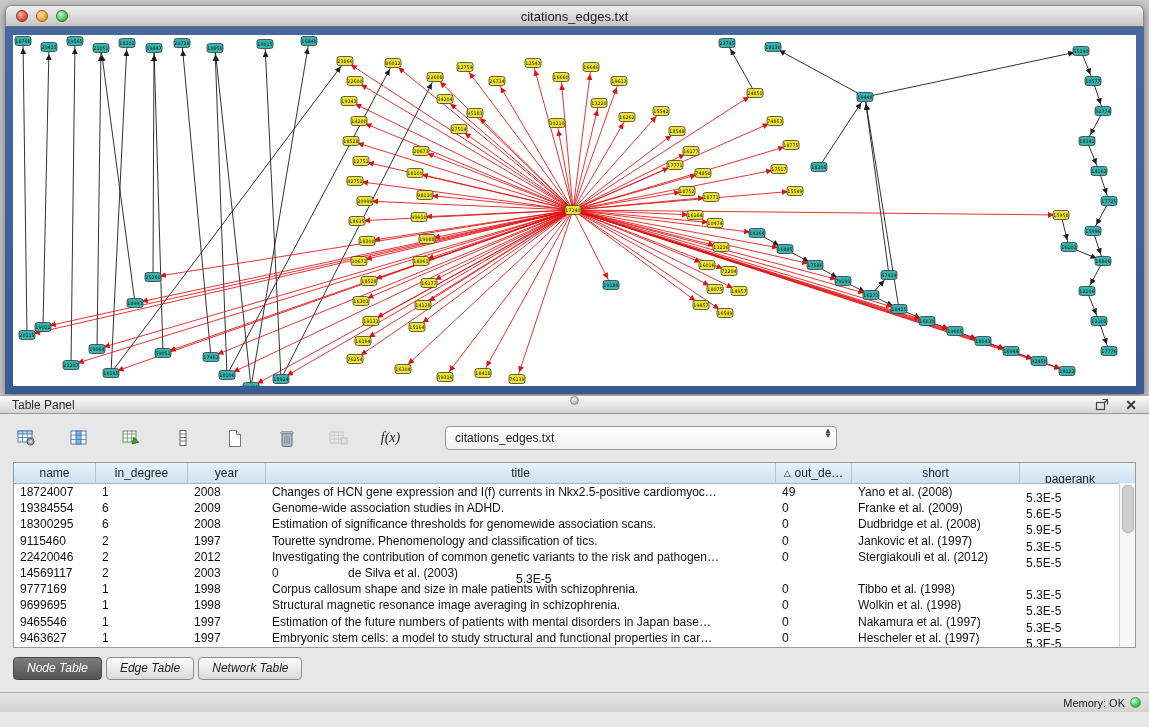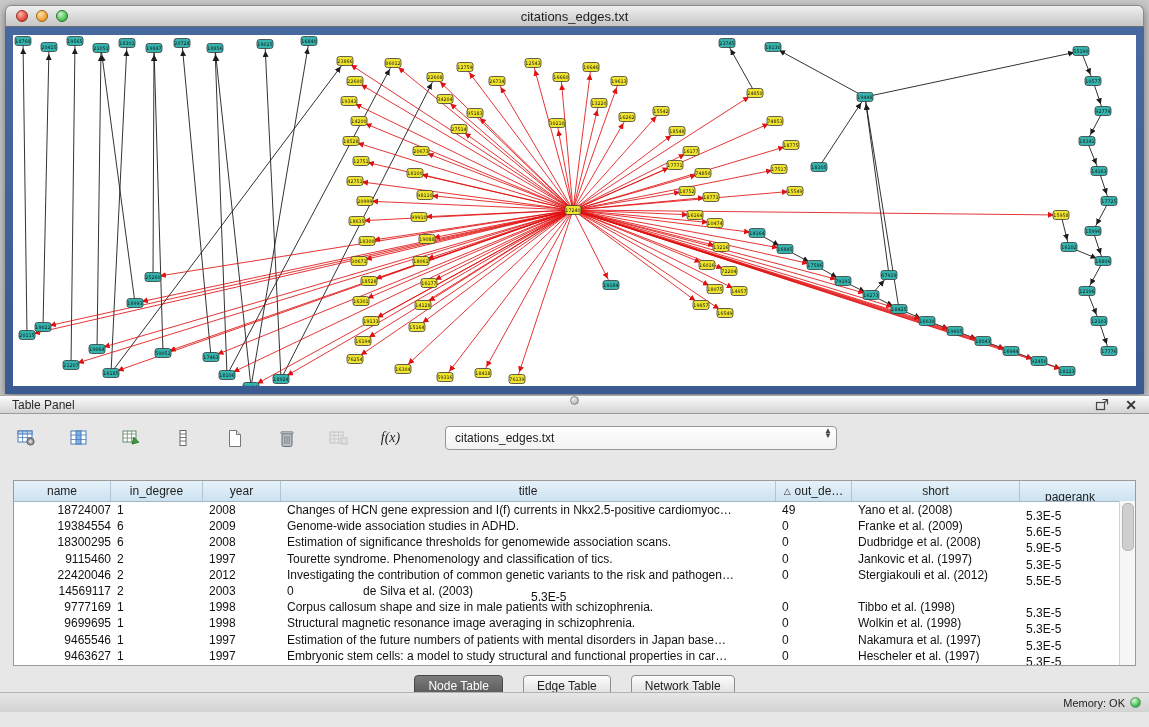--- a/index.html
+++ b/index.html
@@ -33,47 +33,47 @@
   
   .table-panel{position:absolute;left:0;top:395px;width:1149px;height:332px;background:#e7e7e7;box-sizing:border-box;border-top:1px solid #a8a8a8;}
   .panel-header{height:18px;background:linear-gradient(#fbfbfb,#d3d3d3);border-bottom:1px solid #9b9b9b;
     display:flex;align-items:center;padding:0 12px;box-sizing:border-box;}
   .panel-title{font-size:12px;color:#2a2a2a;}
   .panel-header-icons{margin-left:auto;display:flex;align-items:center;gap:16px;}
   .float-ic svg{display:block;}
   .close-ic{font-size:14px;font-weight:bold;color:#333;line-height:1;cursor:default;}
   .panel-body{padding:10px 13px 0;box-sizing:border-box;}
   
-  .toolbar{display:flex;align-items:center;gap:25px;margin-bottom:28px;height:28px;}
+  .toolbar{display:flex;align-items:center;gap:25px;margin-bottom:10px;height:28px;}
   .tool-icon{width:27px;height:26px;display:flex;align-items:center;justify-content:center;border-radius:3px;}
   .fx-label{font-family:"Liberation Serif",serif;font-style:italic;font-size:14px;color:#222;}
   .combo{margin-left:16px;width:392px;height:24px;background:linear-gradient(#ffffff,#f2f2f2);
     border:1px solid #969696;border-radius:4px;display:flex;align-items:center;font-size:12px;color:#1c1c1c;
     padding-left:9px;box-sizing:border-box;position:relative;box-shadow:inset 0 1px 0 #fff;}
   .combo-arrows{position:absolute;right:4px;top:2px;display:flex;flex-direction:column;align-items:center;line-height:0.62;
     font-size:8px;color:#444;}
   
   .table-wrap{border:1px solid #9a9a9a;background:#fff;height:186px;position:relative;display:flex;flex-direction:column;box-sizing:border-box;}
   .thead{display:flex;height:20px;background:linear-gradient(#e6f2fa,#cde2f1);border-bottom:1px solid #9fb7c8;font-size:12px;flex:none;padding-right:15px;}
   .th{display:flex;align-items:center;justify-content:center;border-right:1px solid #b0c6d6;color:#1e1e1e;box-sizing:border-box;gap:4px;overflow:hidden;white-space:nowrap;}
   .sort-glyph{font-size:9px;color:#333;}
   .tbody{flex:1;overflow:hidden;font-size:12px;color:#111;padding-right:15px;}
   .tr{display:flex;height:16.2px;align-items:center;}
   .td{padding-left:6px;white-space:nowrap;overflow:hidden;box-sizing:border-box;}
-  .c0{width:97px;flex:none;text-align:right;}
+  .c0{width:82px;flex:none;}
   .c1{width:92px;flex:none;}
   .c2{width:78px;flex:none;}
   .c3{flex:1;min-width:0;}
   .c4{width:76px;flex:none;}
   .c5{width:168px;flex:none;align-items:center;}
   .c6{width:100px;flex:none;border-right:none;margin-top:12px;}
   .vscroll{position:absolute;top:20px;right:0;bottom:0;width:15px;background:#f7f7f7;border-left:1px solid #d2d2d2;}
   .vthumb{position:absolute;top:2px;left:2px;width:10px;height:46px;border-radius:5px;background:#cfcfcf;border:1px solid #b5b5b5;}
   
-  .tabs{display:flex;justify-content:center;gap:20px;padding:9px 0;}
+  .tabs{display:flex;gap:4px;padding:9px 0;font-style:italic;}
   .tab{height:21px;line-height:21px;padding:0 13px;font-size:12px;color:#1e1e1e;
     background:linear-gradient(#fdfdfd,#d9d9d9);border:1px solid #8d8d8d;border-radius:4px;}
   .tab.active{background:linear-gradient(#7d7d7d,#535353);color:#fff;border-color:#474747;}
   
   .status-bar{position:absolute;left:0;bottom:15px;width:100%;height:20px;background:linear-gradient(#e6e6e6,#d2d2d2);
     border-top:1px solid #b2b2b2;display:flex;align-items:center;justify-content:flex-end;padding-right:8px;box-sizing:border-box;gap:5px;}
   .memory-label{font-size:11px;color:#222;}
   .memory-dot{width:11px;height:11px;border-radius:50%;border:1px solid #6f8f6f;box-sizing:border-box;
     background:radial-gradient(circle at 35% 30%,#d8ffdd,#3fc24f 60%,#1f9233);}
 </style>

